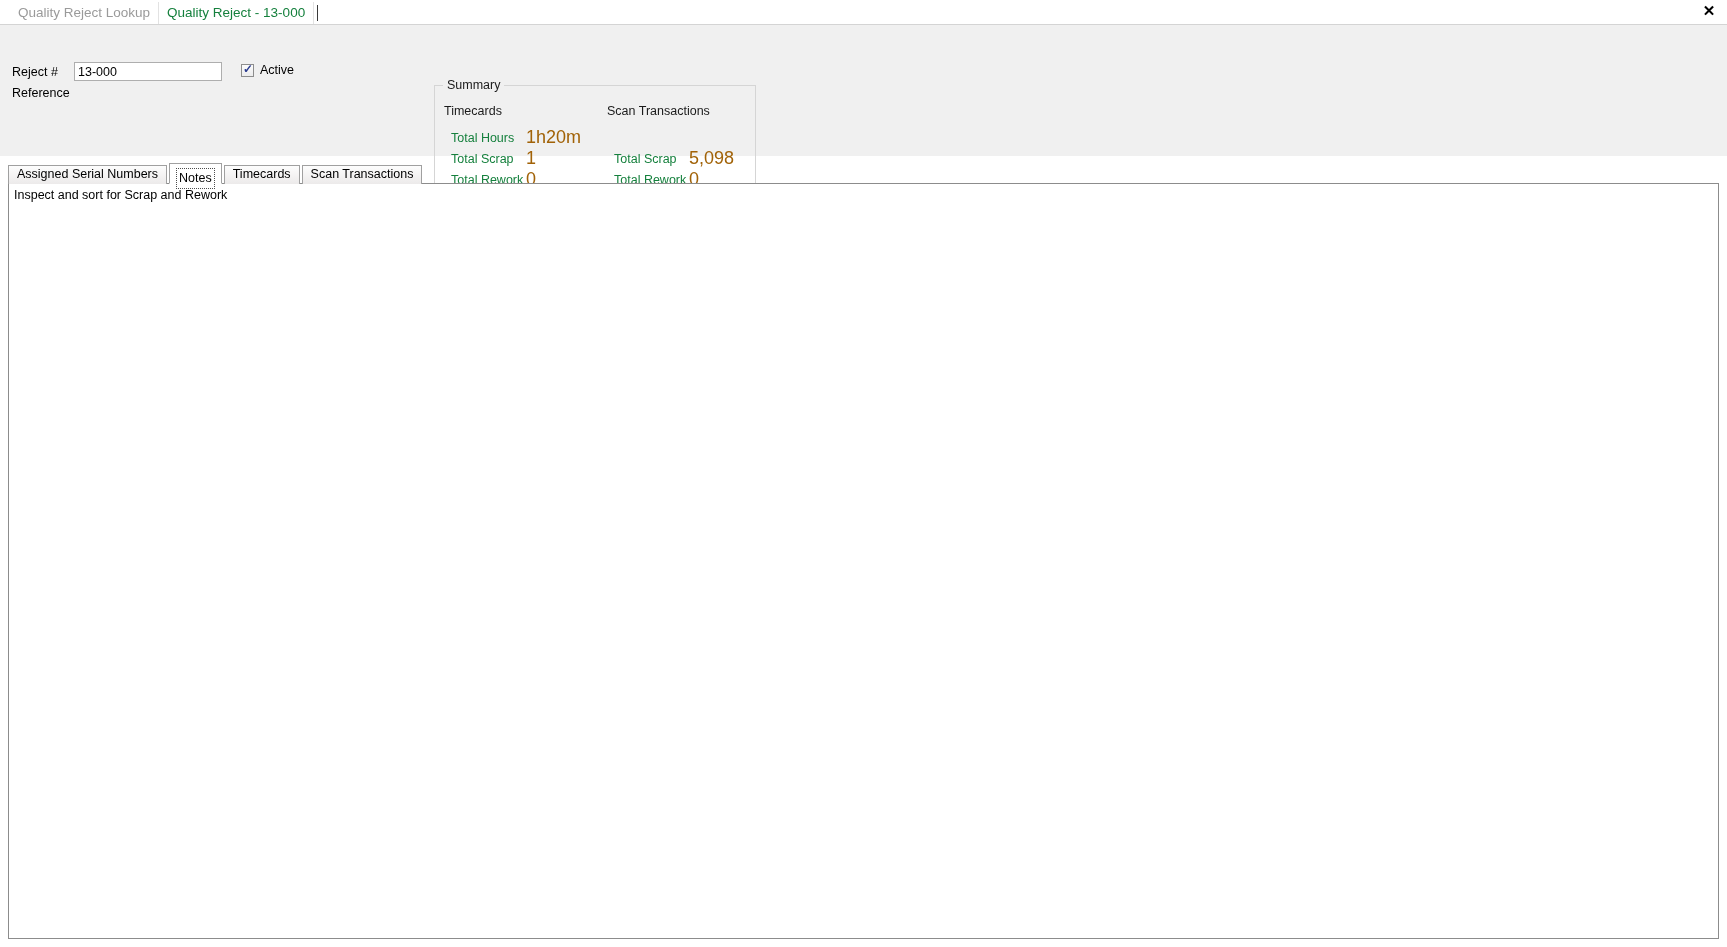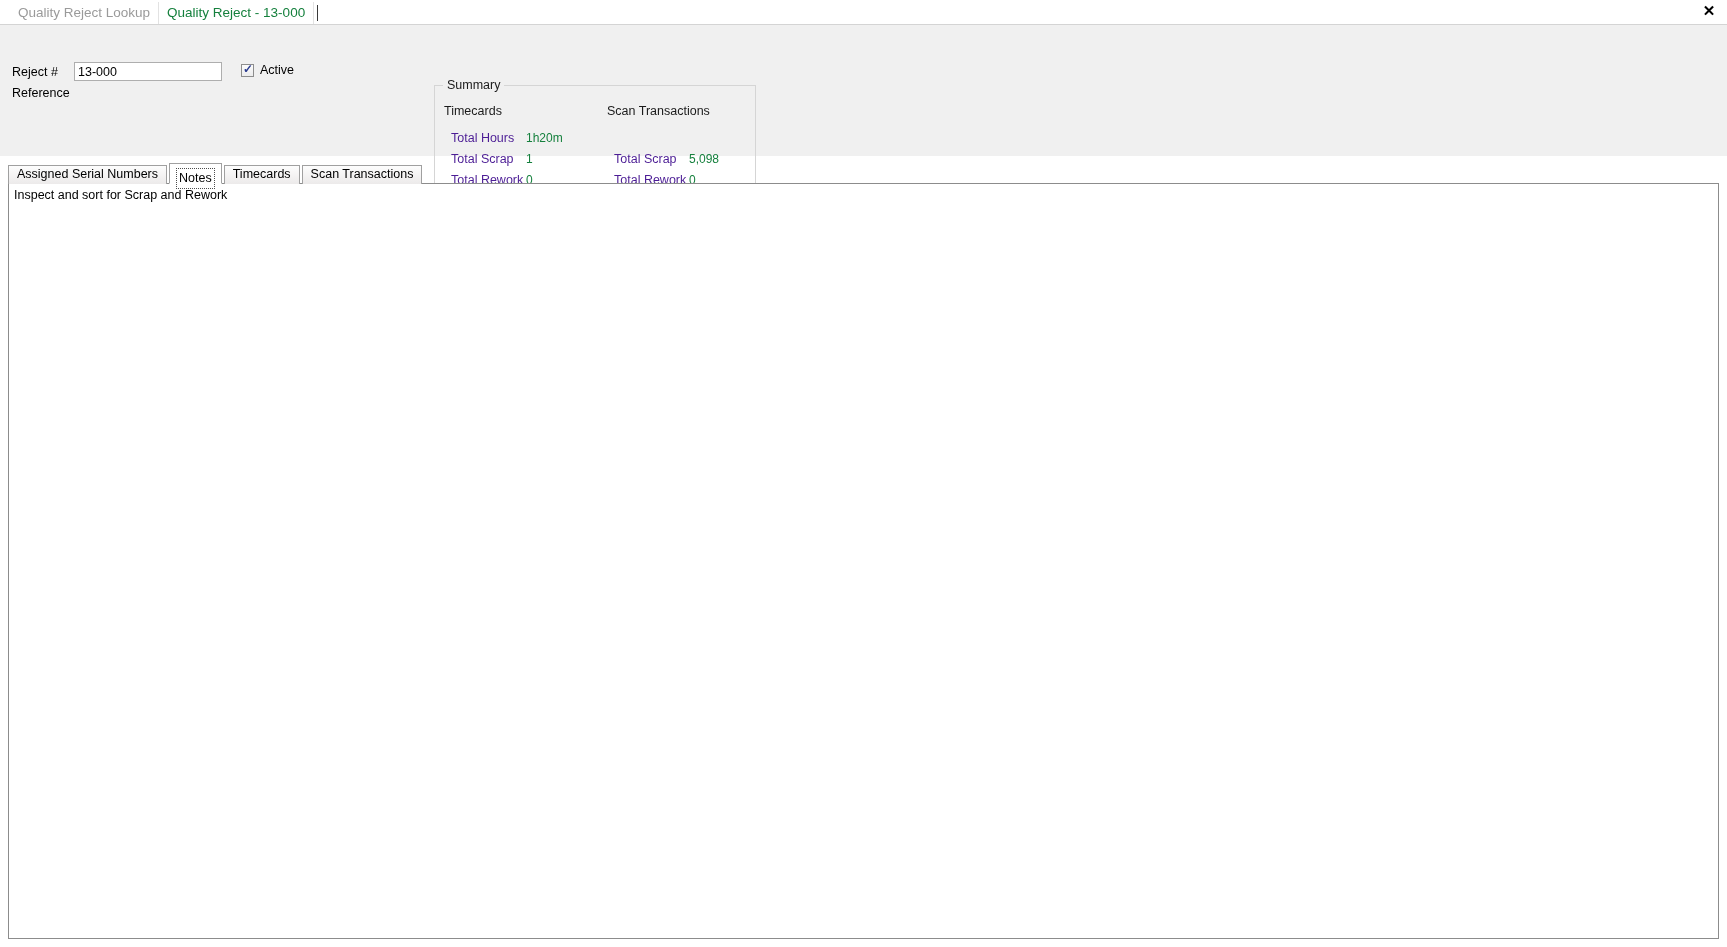--- a/index.html
+++ b/index.html
@@ -171,27 +171,27 @@
     white-space: nowrap;
   }
   .sum-row {
     display: flex;
     align-items: center;
     height: 21px;
     padding-left: 7px;
   }
   .sum-key {
     font-size: 12.5px;
-    color: #4c1d95;
+    color: #15803d;
     width: 75px;
     white-space: nowrap;
   }
   .sum-val {
-    font-size: 12px;
-    color: #15803d;
+    font-size: 18px;
+    color: #a16207;
     white-space: nowrap;
   }
   .sum-row.blank { visibility: hidden; }
 
   
   .tabcontrol {
     position: absolute;
     left: 8px;
     top: 163px;
     width: 1711px;

